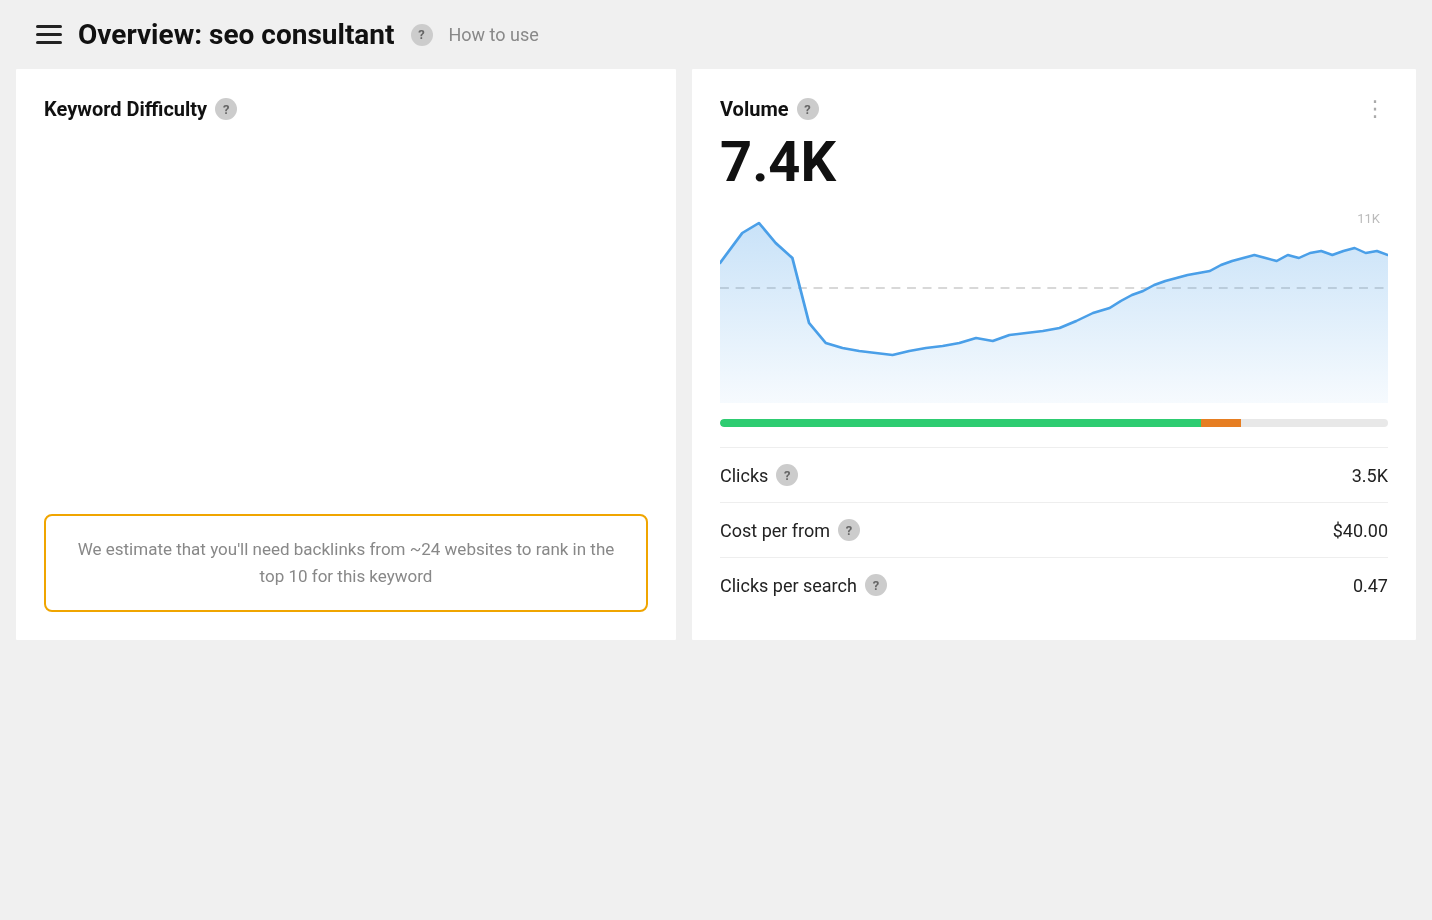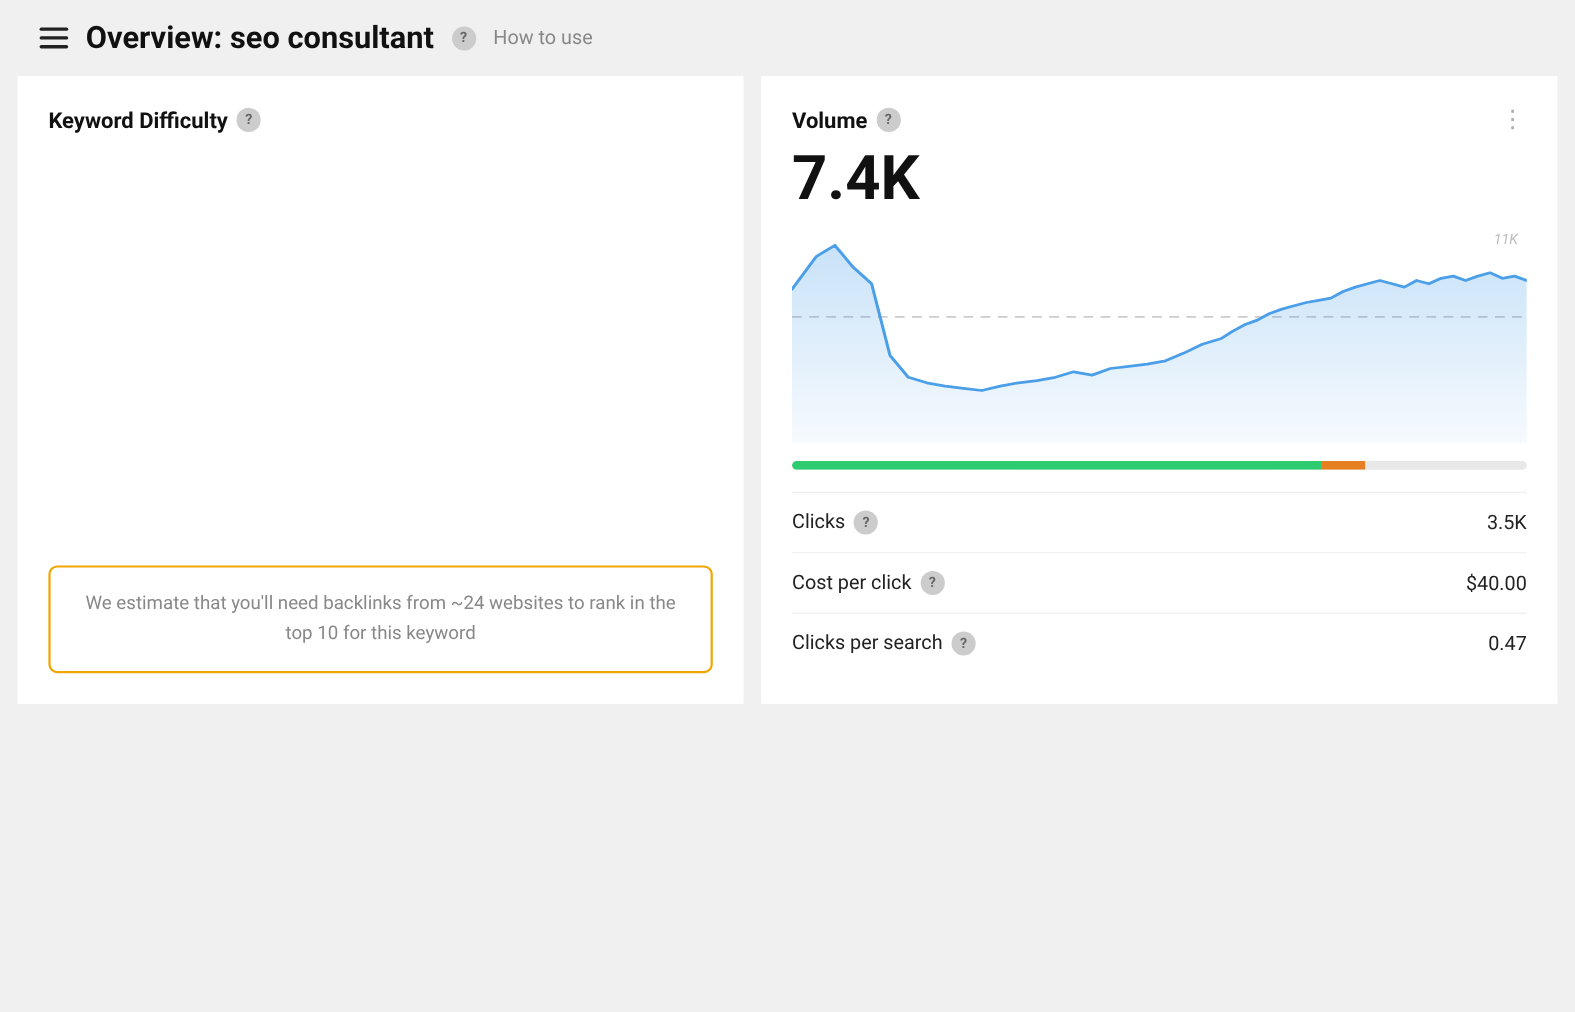--- a/index.html
+++ b/index.html
@@ -170,21 +170,20 @@
       color: #111;
       margin-bottom: 8px;
     }
 
     
     .chart-container {
       position: relative;
       flex: 1;
       min-height: 200px;
       margin-bottom: 12px;
-      font-style: italic;
     }
     .chart-y-label {
       position: absolute;
       right: 8px;
       top: 8px;
       font-size: 13px;
       color: #bbb;
     }
     .chart-svg {
       width: 100%;
@@ -216,21 +215,21 @@
     }
     .metric-item {
       display: flex;
       align-items: center;
       justify-content: space-between;
       padding: 16px 0;
       border-top: 1px solid #eee;
     }
     .metric-label {
       display: flex;
-      align-items: flex-start;
+      align-items: center;
       gap: 8px;
       font-size: 18px;
       color: #222;
     }
     .metric-value {
       font-size: 18px;
       color: #222;
     }
   </style>
 </head>
@@ -296,21 +295,21 @@
     <ul class="metrics-list">
       <li class="metric-item">
         <span class="metric-label">
           <span>Clicks</span>
           <div class="help-icon">?</div>
         </span>
         <span class="metric-value">3.5K</span>
       </li>
       <li class="metric-item">
         <span class="metric-label">
-          <span>Cost per click</span>
+          <span>Cost per from</span>
           <div class="help-icon">?</div>
         </span>
         <span class="metric-value">$40.00</span>
       </li>
       <li class="metric-item">
         <span class="metric-label">
           <span>Clicks per search</span>
           <div class="help-icon">?</div>
         </span>
         <span class="metric-value">0.47</span>

